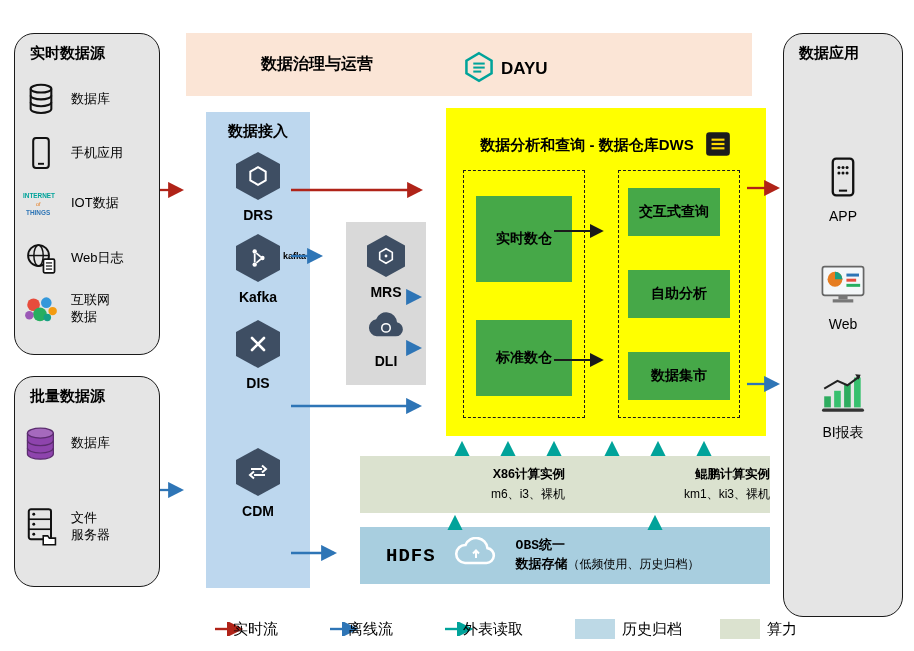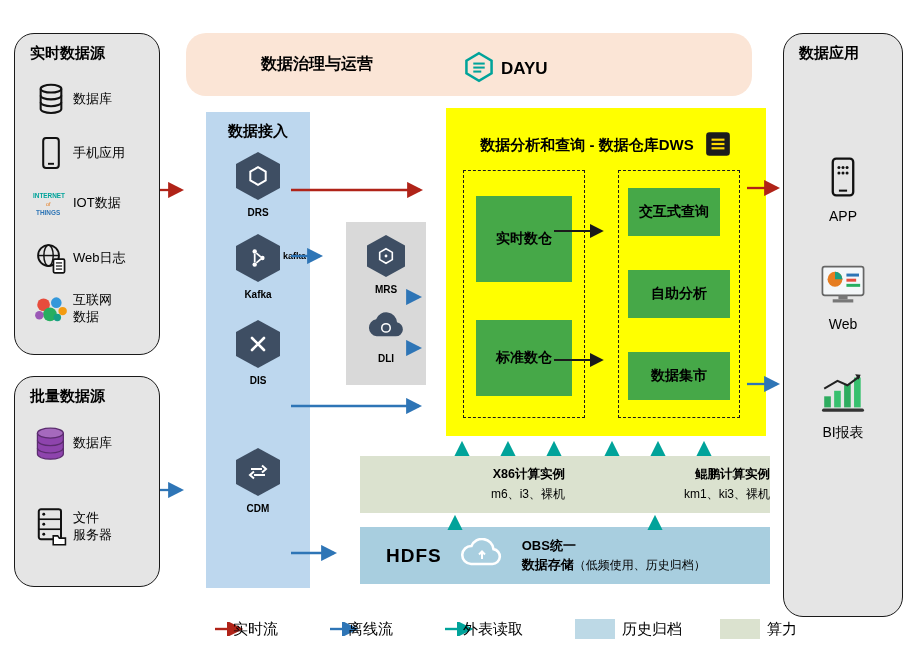--- a/index.html
+++ b/index.html
@@ -4,43 +4,43 @@
 <style>
   html,body { margin:0; padding:0; background:#fff; }
   .canvas {
     position:relative; width:914px; height:651px; background:#fff;
     font-family:"Liberation Sans","DejaVu Sans",sans-serif; color:#000; overflow:hidden;
   }
   .abs { position:absolute;margin-left:20px; }
   .outline-box { position:absolute; border:1.6px solid #1a1a1a; border-radius:20px; background:#e5e5e5; box-sizing:border-box; }
   .panel-title { padding:10px 0 0 15px; font-weight:bold; font-size:15px; }
   .panel-title.center { padding-left:0; text-align:center; }
-  .src-item { position:absolute; left:14px; right:4px; display:flex; align-items:center; gap:0; }
+  .src-item { position:absolute; left:4px; right:4px; display:flex; align-items:center; gap:8px; }
   .src-icon { flex:0 0 44px; display:flex; justify-content:center; }
   .src-label { font-size:13px; line-height:1.3; white-space:pre-line; }
   .hex { width:44px; height:48px; background:#3e4e63;
          clip-path:polygon(50% 0,100% 25%,100% 75%,50% 100%,0 75%,0 25%);
          display:flex; align-items:center; justify-content:center; }
   .hex.small { width:38px; height:42px; }
   .svc { position:absolute; left:0; right:0; display:flex; flex-direction:column; align-items:center; gap:7px; }
-  .svc-label { font-weight:bold; font-size:10px; }
+  .svc-label { font-weight:bold; font-size:14px; }
   .kafka-side { position:absolute; left:calc(50% + 25px); top:17px; font-size:9px; font-weight:bold; }
-  .banner { position:absolute; background:var(--governance-bg,#fbe5d6);border-radius:20px; }
+  .banner { position:absolute; background:var(--governance-bg,#fbe5d6); }
   .banner-title { position:absolute; left:75px; top:0; height:63px; display:flex; align-items:center; font-weight:bold; font-size:16px; }
   .banner-logo { position:absolute; left:278px; top:0; height:72px; display:flex; align-items:center; gap:7px; font-weight:bold; font-size:17px; }
   .dws-panel { background:var(--dws-bg,#ffff00); }
   .dws-title { display:flex; justify-content:center; align-items:center; gap:10px; padding-top:22px; font-weight:bold; font-size:15px; }
   .dashed-box { position:absolute; border:1.6px dashed #1a1a1a; box-sizing:border-box; }
   .green-box { position:absolute; background:var(--green-box,#46a848); display:flex; align-items:center; justify-content:center;
                font-weight:bold; font-size:14px; color:#000; text-align:center; }
   .compute-box { background:var(--compute-bg,#dbe2cf); display:flex; }
   .compute-col { flex:1; text-align:right; padding-top:10px; }
   .compute-title { font-weight:bold; font-size:12.5px; }
   .compute-detail { font-size:12px; margin-top:3px; }
-  .storage-box { background:var(--storage-bg,#a8cedf); display:flex; align-items:center; gap:16px; padding-left:26px; box-sizing:border-box; }
+  .storage-box { background:var(--storage-bg,#a8cedf); display:flex; align-items:center; gap:16px; padding-left:26px; box-sizing:border-box;font-family:Liberation Mono, monospace; }
   .hdfs-label { font-weight:bold; font-size:19px; letter-spacing:1px; }
   .obs-text { font-size:12px; line-height:1.4; }
   .obs-text .b { font-weight:bold; font-size:13px; }
   .app-item { position:absolute; left:0; right:0; display:flex; flex-direction:column; align-items:center; gap:6px; }
   .app-label { font-size:14px; }
   .legend-label { position:absolute; font-size:15px; line-height:20px; }
   .legend-swatch { position:absolute; width:40px; height:20px; }
   .overlay { position:absolute; left:0; top:0; pointer-events:none; z-index:5; }
 </style>
 </head>

